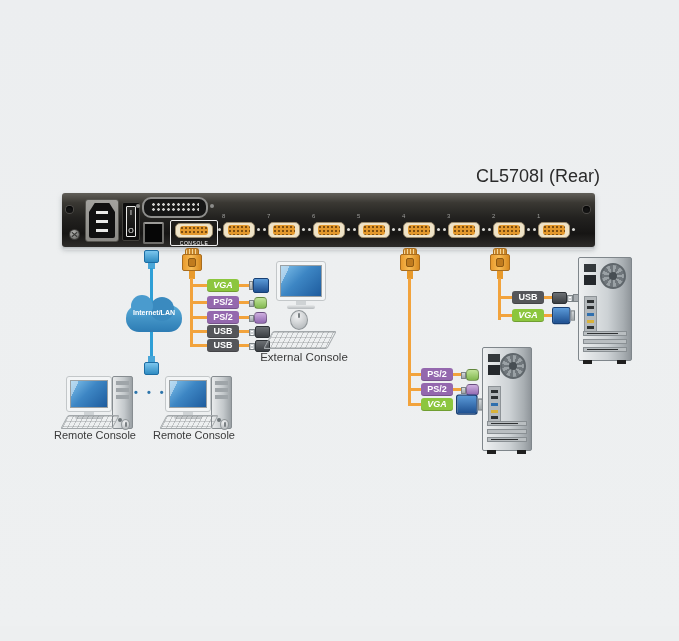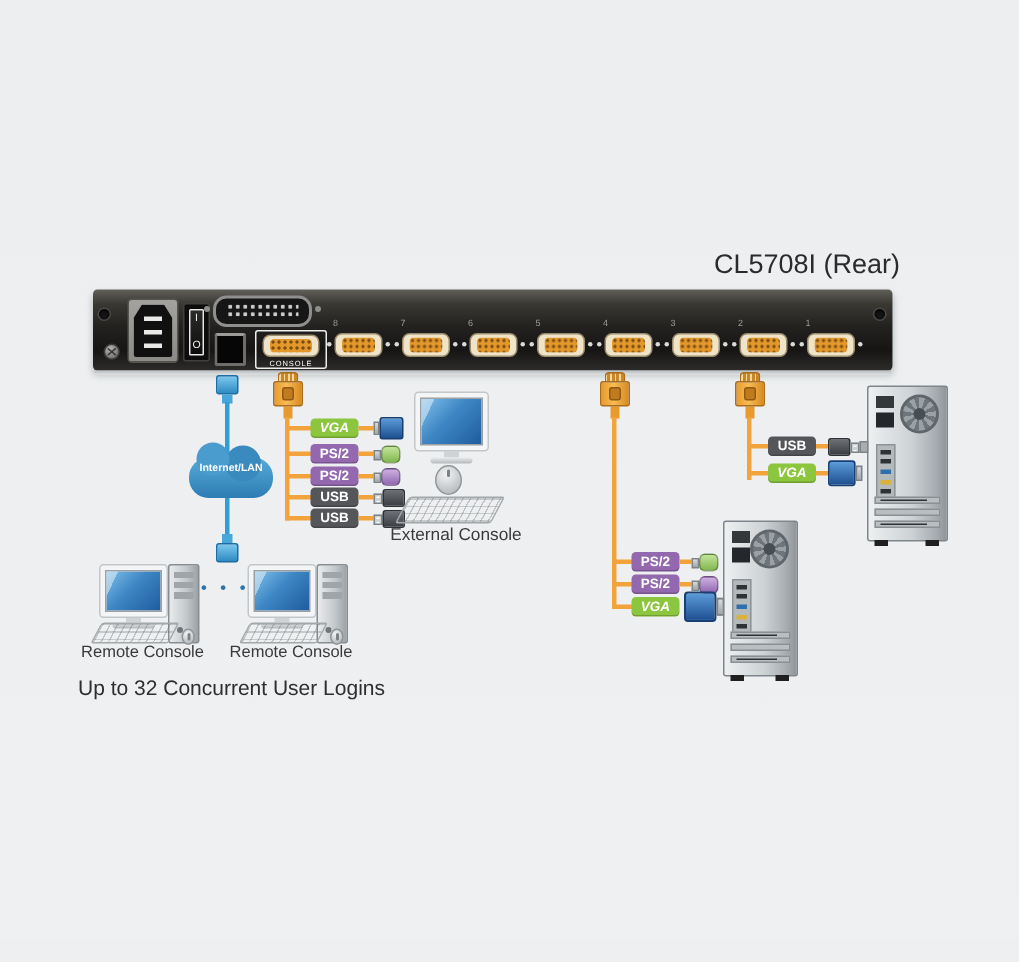--- a/index.html
+++ b/index.html
@@ -391,14 +391,13 @@
   </div>
   <div class="minitower" style="left:211px;top:376px">
     <div class="mslots"></div>
   </div>
   <div class="kbd" style="left:163px;top:415px;width:50px;height:12px"></div>
   <div class="mousev" style="left:220px;top:419px;width:9px;height:11px"></div>
 
   <div class="dlabel" style="left:40px;top:429px">Remote Console</div>
   <div class="dlabel" style="left:139px;top:429px">Remote Console</div>
 
-  <div class="caption">Up to 32 Concurrent User Logins</div>
 </div>
 
 </body></html>

